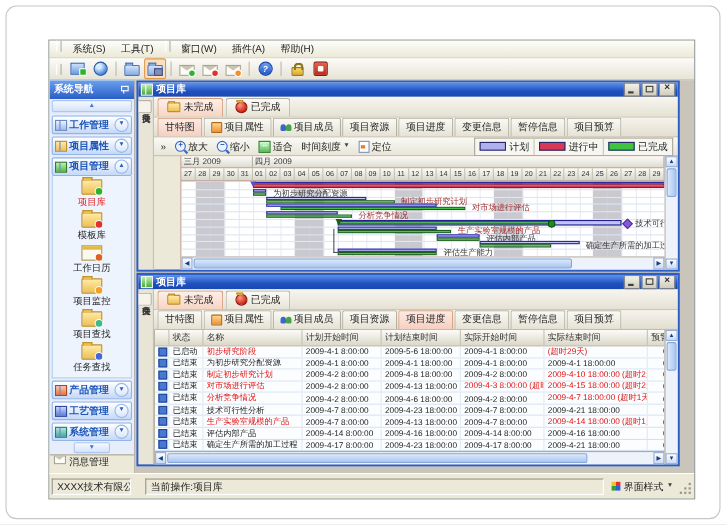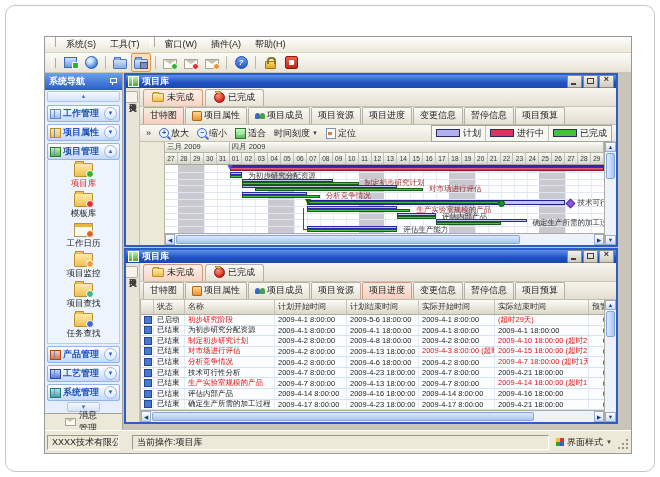--- a/index.html
+++ b/index.html
@@ -67,21 +67,21 @@
   .nav-ico.monitor::after{background:#f0a030;}
   .nav-ico.pfind::after{background:#40b888;}
   .nav-ico.tfind::after{background:#4068d8;}
   .nav-ico.cal{background:#fbf9ef;border:1px solid #a89858;}
   .nav-ico.cal::before{content:"";position:absolute;left:0;right:0;top:0;height:3px;background:#e8b838;}
   .nav-ico.cal::after{background:#e06020;}
   .nav-ico.docfind{border:none;}
   .nav-ico.docfind::before{content:"";position:absolute;left:2px;top:0;width:7px;height:7px;border:2px solid #3868c8;border-radius:50%;background:#dce8fb;}
   .nav-ico.docfind::after{content:"";position:absolute;left:10px;top:8px;width:6px;height:2px;background:#8a6428;border:none;border-radius:1px;transform:rotate(40deg);}
   .side-more{height:8px;flex:none;text-align:center;font-size:6px;color:#4a76c8;line-height:8px;background:linear-gradient(#f6f9fe,#d4e2f8);border:1px solid #aec6ee;border-radius:2px;margin:1px 22px;}
-  .msg-tab{height:16px;flex:none;border-top:1px solid #a8a49a;background:#ece9d8;display:flex;align-items:center;gap:3px;padding:0 20px;font-size:9px;}
+  .msg-tab{height:16px;flex:none;border-top:1px solid #a8a49a;background:#ece9d8;display:flex;align-items:flex-start;gap:3px;padding:0 4px;font-size:9px;}
   .msg-ico{width:9px;height:6px;background:#fdfdf6;border:1px solid #a8a494;position:relative;flex:none;}
   .msg-ico::before{content:"";position:absolute;left:0;top:0;width:0;height:0;border-left:4px solid transparent;border-right:4px solid transparent;border-top:3px solid #c8c4b4;}
 
   
   .mdi{flex:1;position:relative;background:#c9c5bb;min-width:0;overflow:hidden;}
   .win{position:absolute;left:1px;width:494px;border:2px solid #2c5cc5;background:#ece9d8;display:flex;flex-direction:column;box-sizing:border-box;}
   .win1{top:0;height:174px;}
   .win2{top:175px;height:176px;}
   .titlebar{height:13px;flex:none;background:linear-gradient(180deg,#5f92ea,#1e50c0 60%,#1a48b0);display:flex;align-items:center;gap:3px;color:#fff;font-weight:bold;font-size:9px;padding:0 2px;}
   .wico{width:9px;height:9px;background:linear-gradient(#b8f0a8,#48a838);border:1px solid #fff;position:relative;flex:none;}

